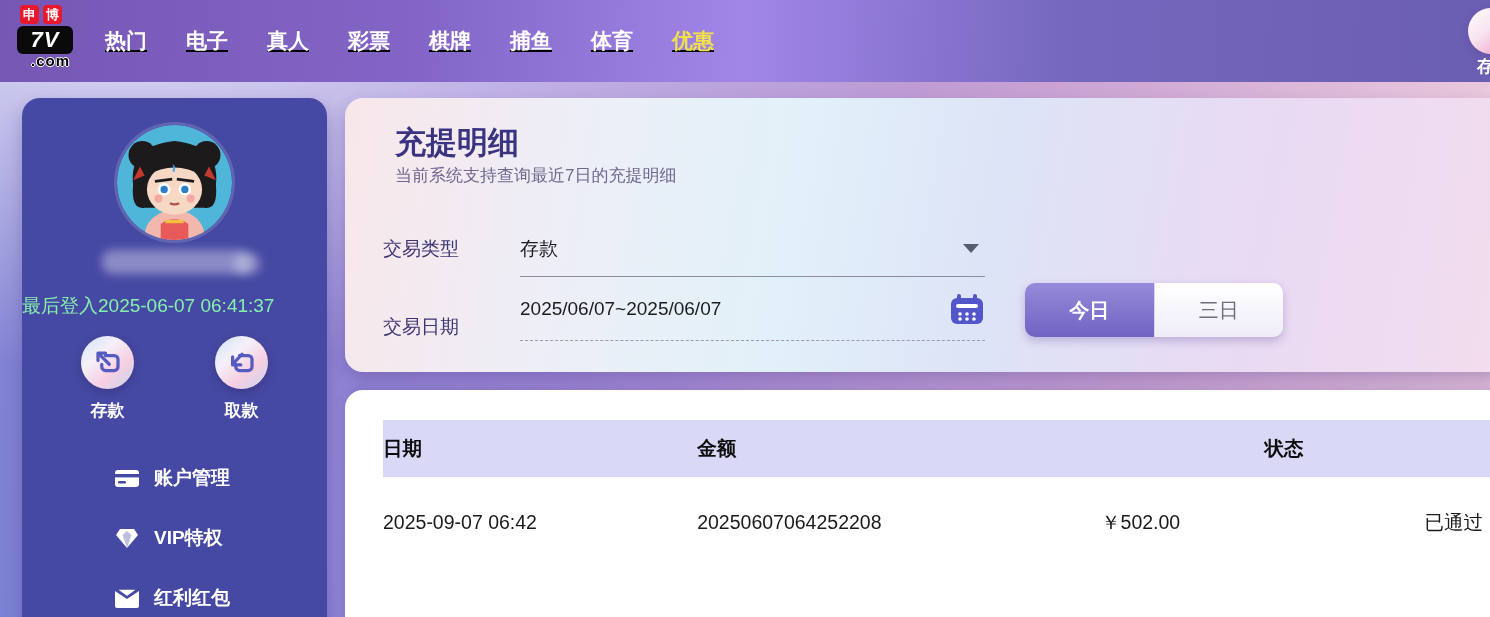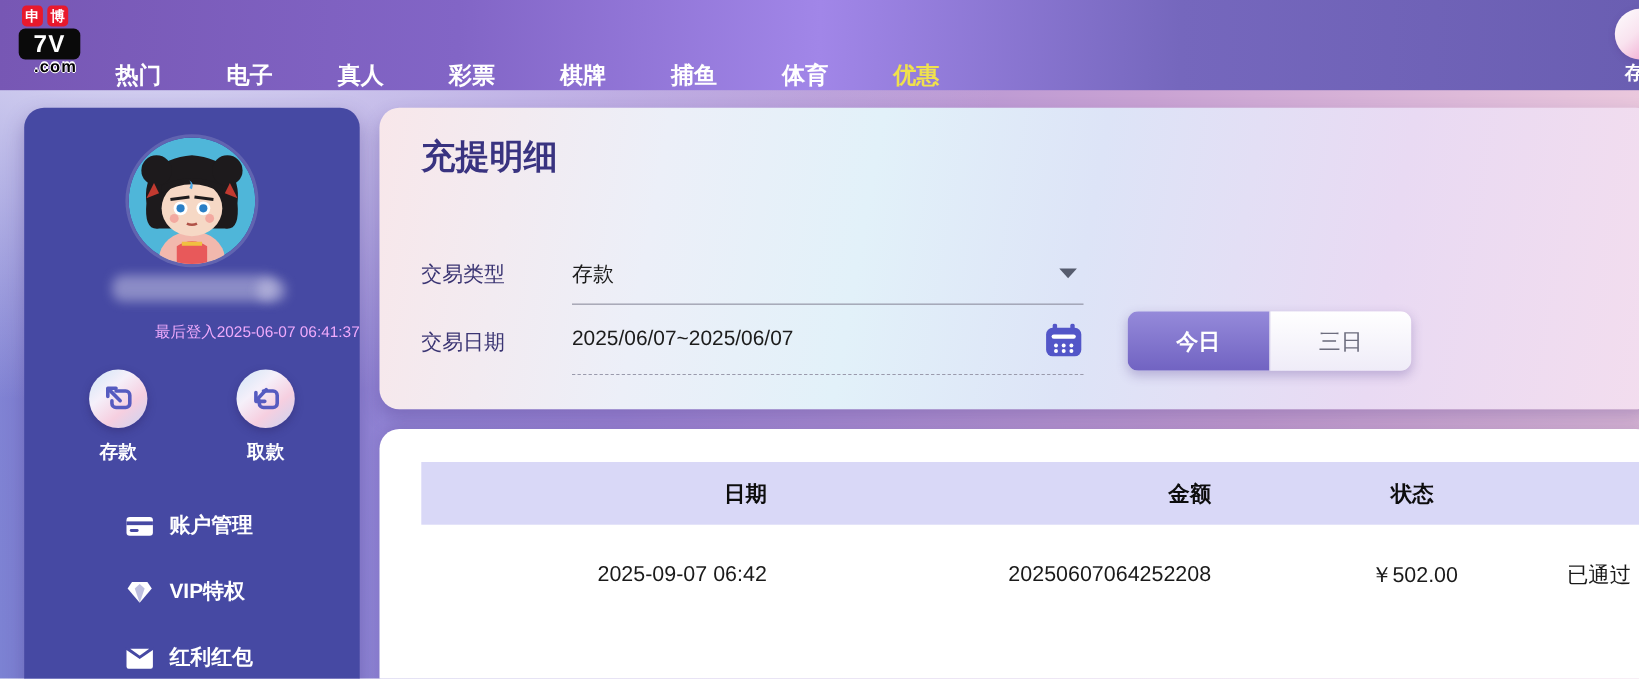--- a/index.html
+++ b/index.html
@@ -12,45 +12,45 @@
   }
 
   
   .topnav { position:absolute; left:0; top:0; width:1490px; height:82px;
     background:linear-gradient(92deg,#7757b4 0%,#8265c6 28%,#a186e8 50%,#7567bd 72%,#6a5eb2 100%); }
   .logo { position:absolute; left:17px; top:5px; width:70px; cursor:pointer; }
   .logo-badges { display:flex; gap:4px; margin-left:3px; }
   .logo-badge { width:19px; height:19px; background:#e8192c; border-radius:4px; color:#fff;
     font-size:13px; font-weight:bold; display:flex; align-items:center; justify-content:center; }
   .logo-main { margin-top:2px; width:56px; height:28px; background:#0a0a0a; border-radius:6px;
-    color:#fff; font-size:22px; font-weight:bold; 
+    color:#fff; font-size:22px; font-weight:bold; font-style:italic;
     display:flex; align-items:center; justify-content:center; letter-spacing:1px; }
   .logo-sub { margin-top:-2px; margin-left:14px; color:#000; font-weight:bold; font-size:15px;
     text-shadow:-1px 0 #fff,1px 0 #fff,0 -1px #fff,0 1px #fff; letter-spacing:1px; }
-  .nav-items { position:absolute; left:105px; top:0; height:82px; display:flex; align-items:flex-end; gap:59px; }
+  .nav-items { position:absolute; left:105px; top:0; height:82px; display:flex; align-items:center; gap:39px;text-decoration:underline; }
   .nav-item { color:#fff; font-size:21px; font-weight:bold; cursor:pointer; white-space:nowrap; }
   .nav-item.active { color:#f0e14c; }
 
   .user-area { position:absolute; right:0; top:0; height:82px; }
   .float-btn { position:absolute; left:1468px; top:8px; width:46px; height:46px; border-radius:50%;
     background:linear-gradient(140deg,#fdfdfe 0%,#f9e3ef 45%,#f3b9d9 75%,#e9a7cc 100%);
     box-shadow:0 2px 6px rgba(90,60,140,.35); cursor:pointer; }
   .float-label { position:absolute; left:1477px; top:55px; color:#fff; font-size:17px; font-weight:bold; }
 
   
   .sidebar { position:absolute; left:22px; top:98px; width:305px; height:560px;
     background:#4649a3; border-radius:18px; box-shadow:0 8px 18px rgba(70,50,130,.35); }
   .side-avatar { position:absolute; left:95px; top:27px; width:115px; height:115px; border-radius:50%;
     overflow:hidden; box-shadow:0 0 0 3px rgba(255,255,255,.15); }
   .side-name-blur { position:absolute; left:80px; top:152px; width:150px; height:24px;
     background:rgba(224,222,242,.45); filter:blur(5px); border-radius:10px; }
   .side-name-blur2 { position:absolute; left:212px; top:156px; width:26px; height:20px;
     background:rgba(224,222,242,.4); filter:blur(5px); border-radius:8px; }
-  .last-login { position:absolute; left:0; top:195px; width:100%; text-align:right;
-    color:#f0abfc; font-size:14px; }
+  .last-login { position:absolute; left:0; top:195px; width:100%; text-align:left;
+    color:#86efac; font-size:19px; }
   .action-row { position:absolute; left:0; top:238px; width:100%; display:flex; justify-content:center; gap:28px; }
   .action-btn { width:106px; display:flex; flex-direction:column; align-items:center; cursor:pointer; }
   .action-circle { width:53px; height:53px; border-radius:50%;
     background:linear-gradient(140deg,#cfe4f6 0%,#f5f0fa 35%,#f6cfe0 65%,#c9d4f2 100%);
     display:flex; align-items:center; justify-content:center; box-shadow:0 3px 8px rgba(40,30,90,.35); }
   .action-label { margin-top:10px; color:#fff; font-size:17px; font-weight:bold; }
   .side-menu { position:absolute; left:0; top:360px; width:100%; }
   .menu-item { display:flex; align-items:center; height:40px; margin-bottom:20px; padding-left:92px;
     cursor:pointer; }
   .menu-item .mi-icon { width:26px; height:26px; margin-right:14px; flex:0 0 auto; }
@@ -58,21 +58,21 @@
 
   
   .filter-panel { position:absolute; left:345px; top:98px; width:1160px; height:274px;
     border-radius:18px;
     background:linear-gradient(100deg,#f8e7ea 0%,#eceff8 22%,#e2f1f9 38%,#dde4f7 55%,#e9daf3 78%,#f3ddee 100%);
     box-shadow:0 8px 16px rgba(70,50,130,.30); }
   .fp-titlerow { position:absolute; left:38px; top:24px; display:flex; align-items:baseline;flex-direction:column; }
   .fp-title { font-size:31px; font-weight:bold; color:#393380; }
   .fp-subtitle { font-size:17px; color:#6f6790; margin-left:12px; }
   .f-label { position:absolute; left:38px; font-size:19px; color:#3b3573; }
-  .f-label.r1 { top:138px; } .f-label.r2 { top:200px; }
+  .f-label.r1 { top:138px; } .f-label.r2 { top:216px; }
   .f-value { position:absolute; left:175px; font-size:19px; color:#1c1c1c; }
   .f-value.r1 { top:138px; width:465px; cursor:pointer; }
   .f-value.r2 { top:200px; width:465px; cursor:pointer; }
   .f-line1 { position:absolute; left:175px; top:178px; width:465px; border-bottom:1px solid #8d8d9e; }
   .f-line2 { position:absolute; left:175px; top:242px; width:465px; border-bottom:1px dashed #9a9aac; }
   .caret-down { position:absolute; left:618px; top:146px; width:0; height:0;
     border-left:8px solid transparent; border-right:8px solid transparent;
     border-top:9px solid #565c6e; cursor:pointer; }
   .cal-icon { position:absolute; left:605px; top:196px; width:34px; height:30px; cursor:pointer; }
   .range-group { position:absolute; left:680px; top:185px; width:258px; height:54px; display:flex;
@@ -86,21 +86,21 @@
 
   
   .table-panel { position:absolute; left:345px; top:390px; width:1160px; height:270px;
     background:#fff; border-radius:18px 18px 0 0; box-shadow:0 -2px 10px rgba(70,50,130,.18); }
   .t-grid { display:grid; grid-template-columns:28% 36% 20% 16%; align-items:center; }
   .t-head { position:absolute; left:38px; top:30px; width:calc(100% - 38px); height:57px;
     background:#d9d8f7; }
   .t-head .t-cell { font-size:19.5px; font-weight:bold; color:#0d0d0d; }
   .t-row { position:absolute; left:38px; top:87px; width:calc(100% - 38px); height:90px; }
   .t-row .t-cell { font-size:19.5px; color:#1a1a1a; }
-  .t-cell { text-align:right; }
+  .t-cell { text-align:left; }
   .t-cell.last { text-align:right; padding-right:22px; }
 </style>
 </head>
 <body>
 
 <div class="page">
 
   <header class="topnav">
     <div class="logo">
       <div class="logo-badges">
@@ -212,20 +212,21 @@
           <path d="M2 4 L24 4 L13 12 Z" fill="#fff" stroke="#4649a3" stroke-width="1.6"></path>
         </svg>
         <span class="mi-label">红利红包</span>
       </div>
     </div>
   </aside>
 
   <section class="filter-panel">
     <div class="fp-titlerow">
       <span class="fp-title">充提明细</span>
+      <span class="fp-subtitle">当前系统支持查询最近7日的充提明细</span>
     </div>
 
     <div class="f-label r1">交易类型</div>
     <div class="f-value r1">存款</div>
     <div class="caret-down"></div>
     <div class="f-line1"></div>
 
     <div class="f-label r2">交易日期</div>
     <div class="f-value r2">2025/06/07~2025/06/07</div>
     <svg class="cal-icon" viewBox="0 0 34 30">

